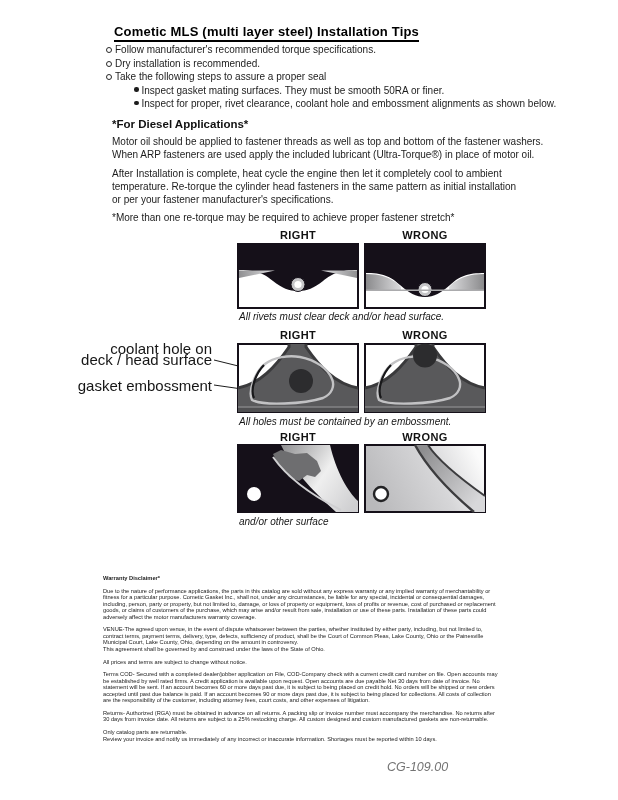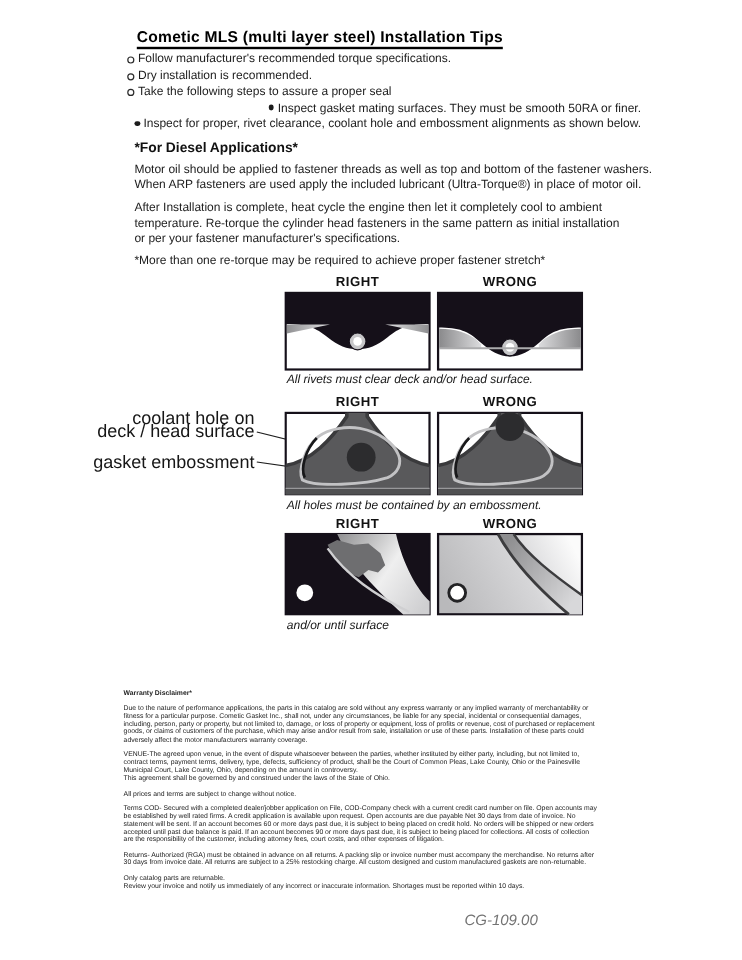--- a/index.html
+++ b/index.html
@@ -9,21 +9,21 @@
   }
   .abs{position:absolute;}
   
   .title{
     font-size:13px;font-weight:bold;color:#000;display:inline-block;
     border-bottom:2px solid #000;padding-bottom:1px;letter-spacing:.2px;margin:0;
   }
   .brow{display:flex;align-items:flex-start;font-size:10px;line-height:13.5px;}
   .dot{flex:none;width:4px;height:4px;border:1px solid #2a2a2a;border-radius:50%;margin:4px 3px 0 0;}
   .sdot{flex:none;width:4.5px;height:4.5px;background:#1c1c1c;border-radius:50%;margin:3.8px 3px 0 0;}
-  .sub{margin-left:6px;justify-content:flex-end;}
+  .sub{margin-left:28px;}
   .diesel-h{font-size:11.5px;font-weight:bold;color:#111;}
   .flow{font-size:10px;line-height:13px;}
   .flow .line.gap{margin-top:5.5px;}
   
   .dlabel{font-size:11px;font-weight:bold;color:#111;width:122px;text-align:center;letter-spacing:.4px;}
   .caption{font-size:10px;color:#161616;line-height:11.5px;font-style:italic;}
   .side-label{font-size:15px;line-height:10.8px;text-align:right;color:#161616;}
   .panel{display:block;}
   
   .legal{font-size:5.7px;line-height:6.4px;white-space:nowrap;color:#222;}
@@ -203,21 +203,21 @@
       </defs>
       <rect x="1" y="1" width="120" height="67" fill="url(#d3bg)" stroke="#151019" stroke-width="2"></rect>
       <path d="M51,1 C63,23 85,47 110,68 L121,68 L121,52 C97,35 75,18 64,1 Z" fill="url(#d3b2)"></path>
       <path d="M51,1 C63,23 85,47 110,68" stroke="#3c3c3e" stroke-width="2.4" fill="none"></path>
       <path d="M64,1 C75,18 97,35 121,52" stroke="#3c3c3e" stroke-width="2" fill="none"></path>
       <circle cx="17" cy="50" r="7" fill="#ffffff" stroke="#232325" stroke-width="2.4"></circle>
     </svg>
   </div>
 
   <div class="abs caption" style="left:239px;top:516px">
-    <div>and/or until surface</div>
+    <div>and/or other surface</div>
   </div>
 
   <div class="abs legal" style="left:103px;top:575px">
     <div class="legal-h">Warranty Disclaimer*</div>
     <div>
         <div class="line gap">Due to the nature of performance applications, the parts in this catalog are sold without any express warranty or any implied warranty of merchantability or</div>
         <div class="line">fitness for a particular purpose.  Cometic Gasket Inc., shall not, under any circumstances, be liable for any special, incidental or consequential damages,</div>
         <div class="line">including, person, party or property, but not limited to, damage, or loss of property or equipment, loss of profits or revenue, cost of purchased or replacement</div>
         <div class="line">goods, or claims of customers of the purchase, which may arise and/or result from sale, installation or use of these parts.  Installation of these parts could</div>
         <div class="line">adversely affect the motor manufacturers warranty coverage.</div>

